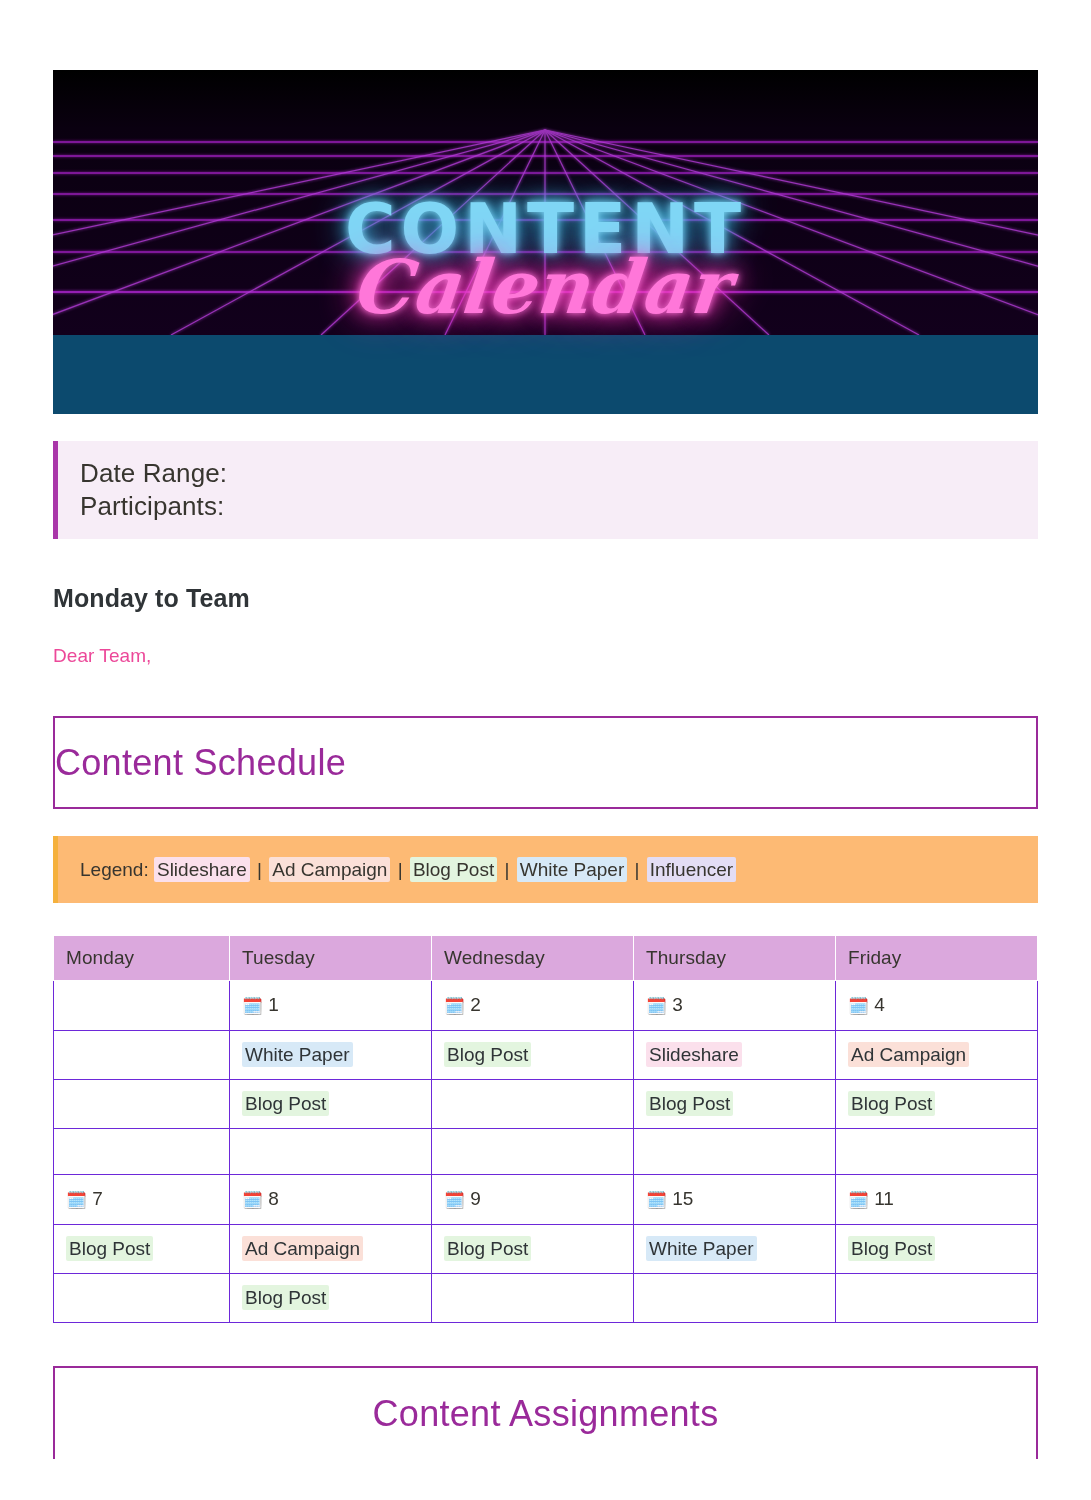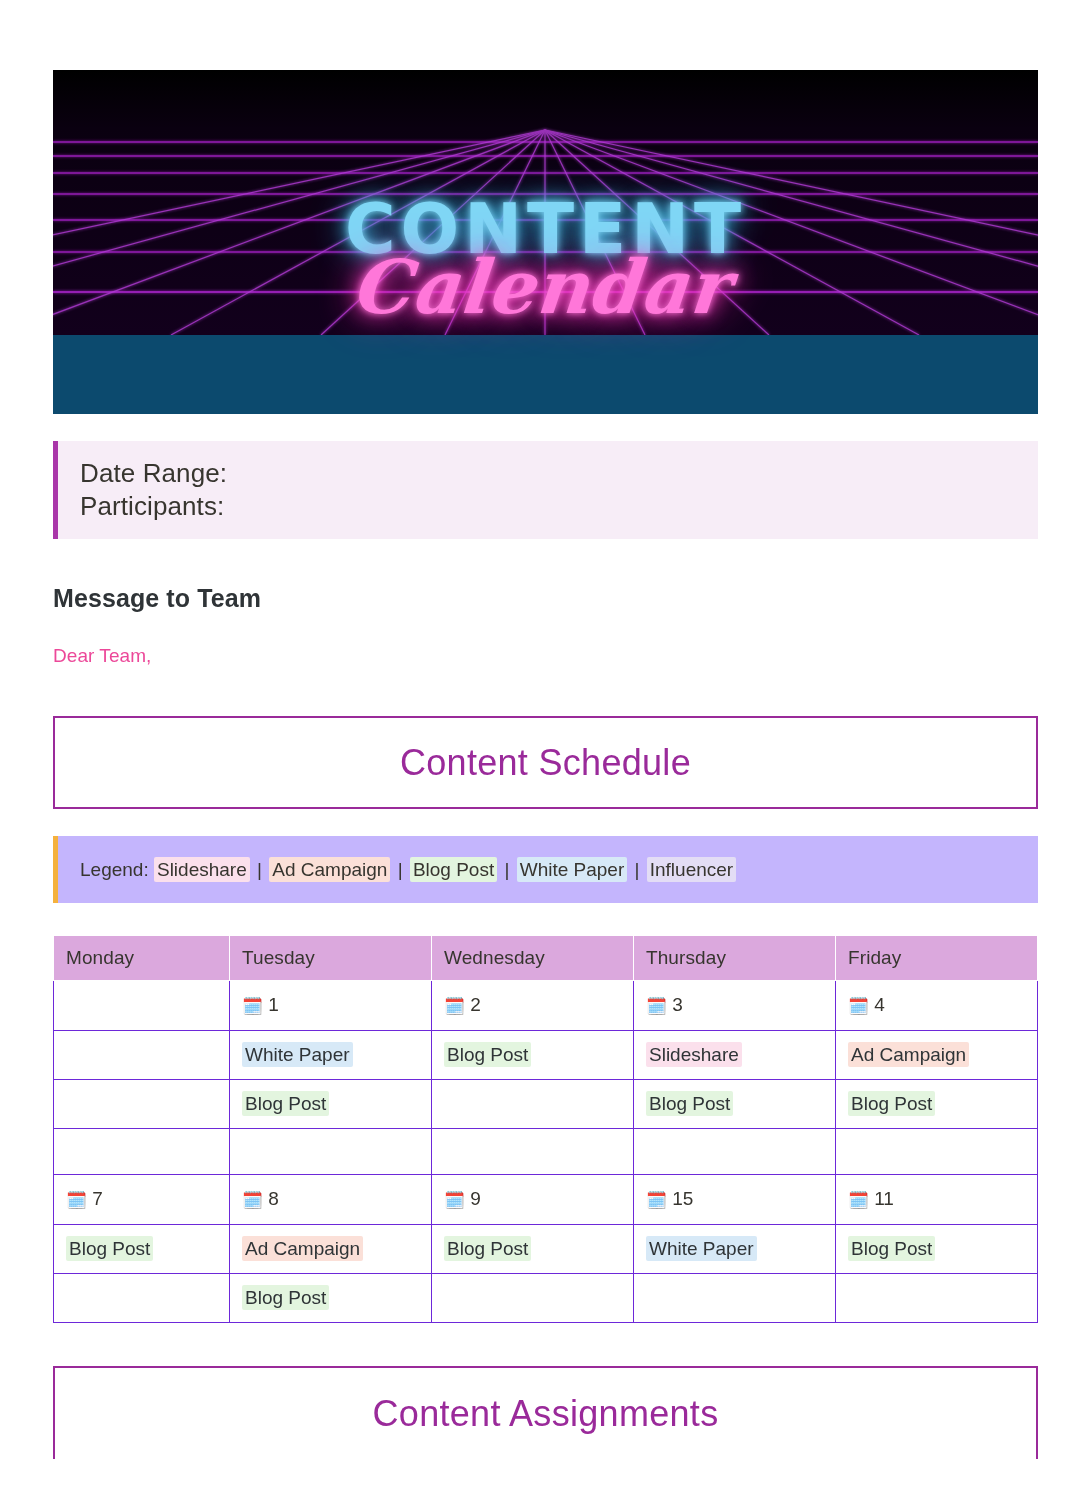--- a/index.html
+++ b/index.html
@@ -96,36 +96,36 @@
   }
 
   
   .headbox {
     margin-top: 43px;
     width: 985px;
     height: 93px;
     border: 2px solid #9a2a9a;
     display: flex;
     align-items: center;
-    justify-content: center;
+    justify-content: flex-start;
   }
   .headbox-text {
     font-size: 36px;
     font-weight: 400;
     color: #9a2a9a;
     letter-spacing: 0.3px;
   }
 
   
   .legend {
     display: flex;
     margin-top: 27px;
     width: 985px;
     min-height: 67px;
-    background: #c4b5fd;
+    background: #fdba74;
     align-items: center;
   }
   .legend-bar { width: 5px; align-self: stretch; background: #f5b13d; flex: none; }
   .legend-body {
     padding: 14px 0 14px 22px;
     font-size: 19px;
     line-height: 30px;
     color: #37352f;
     white-space: nowrap;
   }
@@ -237,21 +237,21 @@
   </div>
 
   <div class="callout">
     <div class="callout-bar"></div>
     <div class="callout-body">
       <div class="callout-line">Date Range:</div>
       <div class="callout-line">Participants:</div>
     </div>
   </div>
 
-  <div class="section-h">Message to Team</div>
+  <div class="section-h">Monday to Team</div>
   <div class="para">Dear Team,</div>
 
   <div class="headbox">
     <div class="headbox-text">Content Schedule</div>
   </div>
 
   <div class="legend">
     <div class="legend-bar"></div>
     <div class="legend-body">
       <span>Legend:</span>

